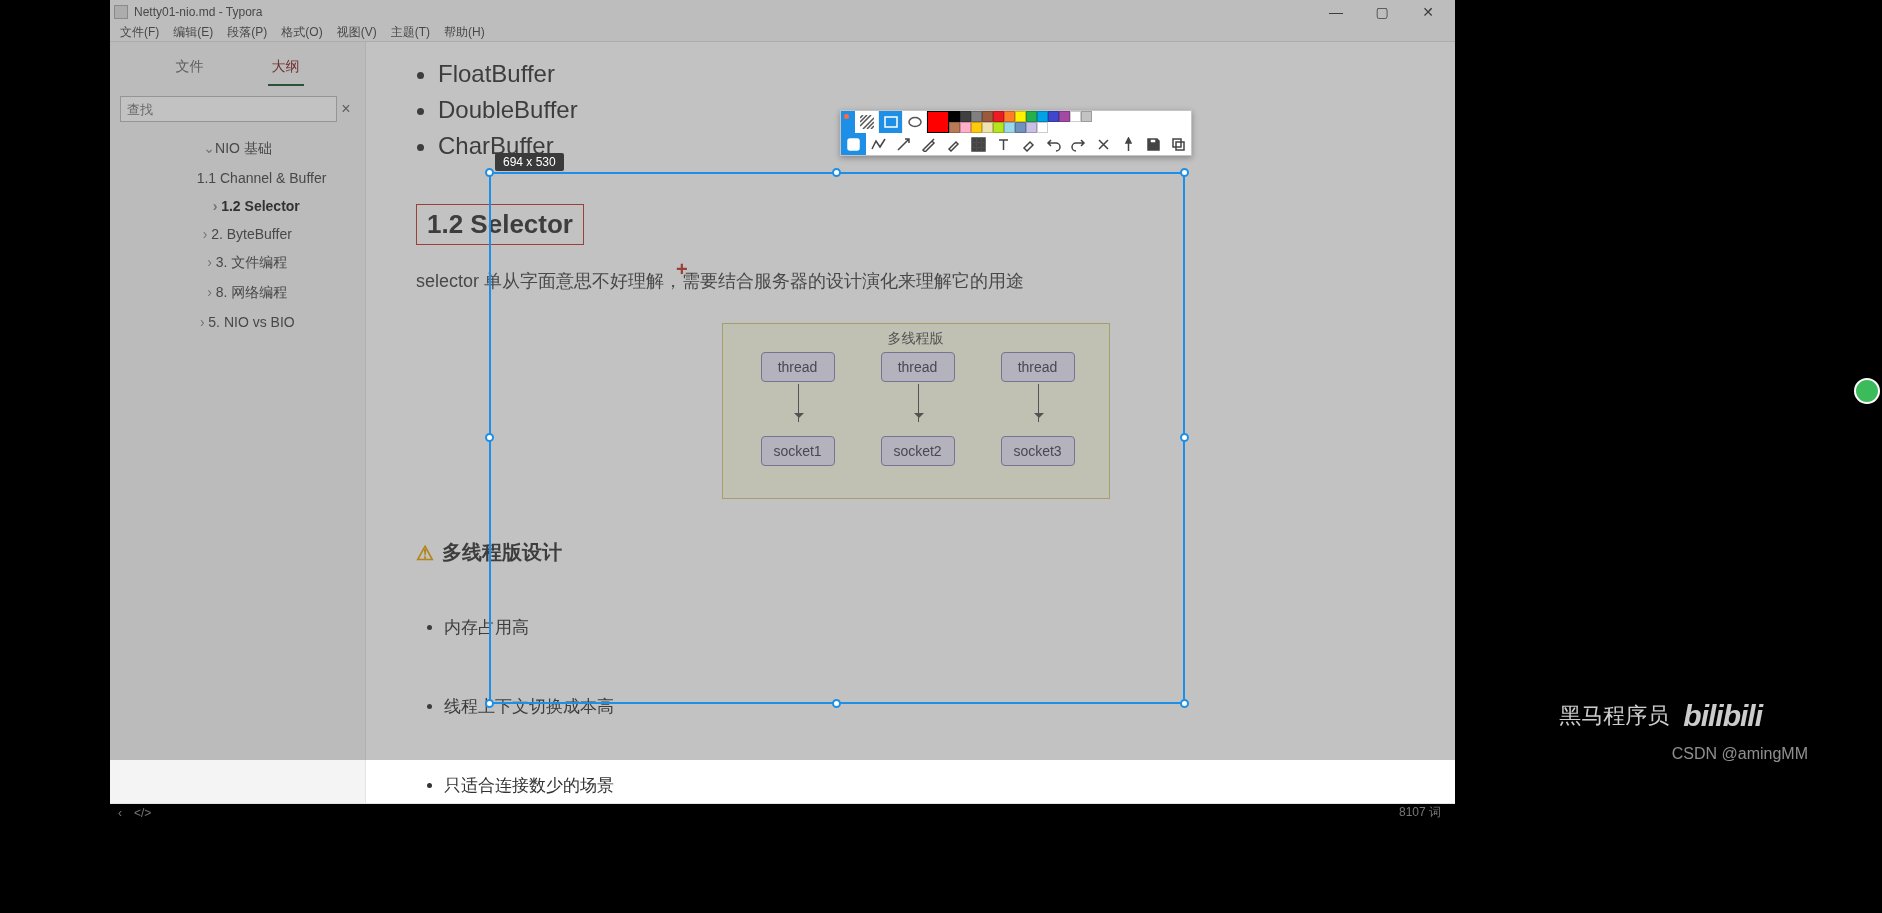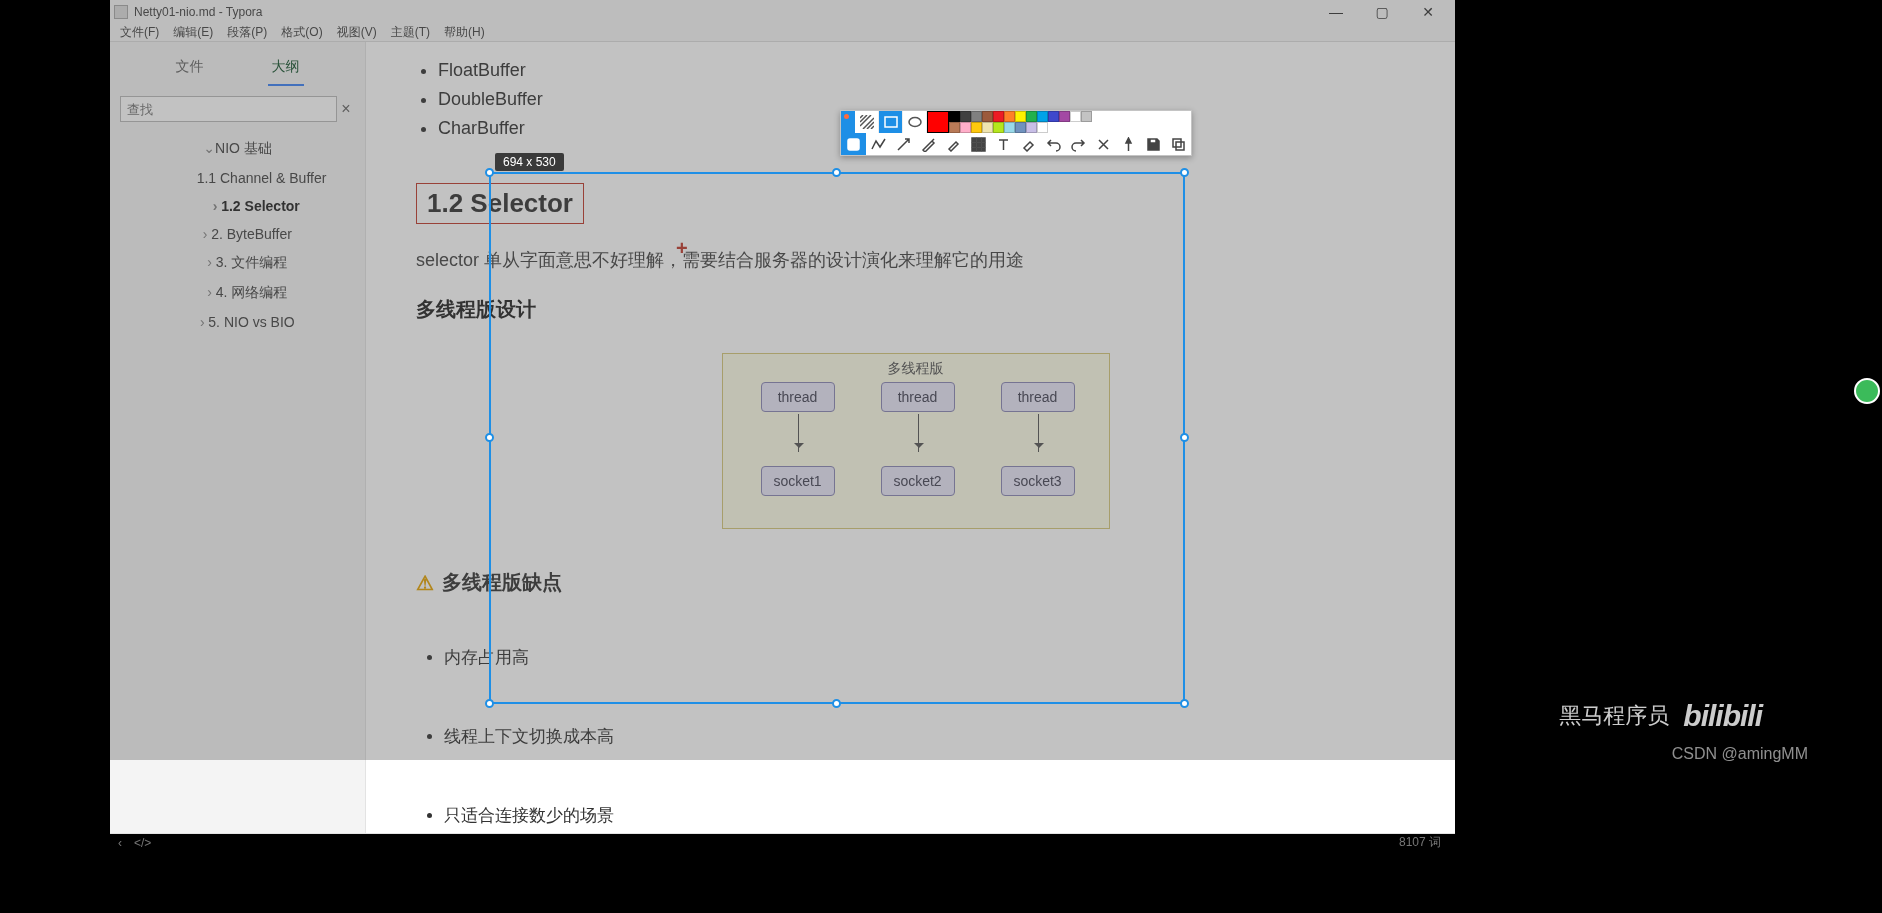--- a/index.html
+++ b/index.html
@@ -8,35 +8,35 @@
 .dimmer { position: absolute; inset: 0; background: rgba(80,80,80,0.35); pointer-events: none; z-index: 5; }
 .titlebar { height: 24px; display: flex; align-items: center; padding: 0 4px; font-size: 12px; color: #444; }
 .titlebar .t-icon { width: 14px; height: 14px; margin-right: 6px; background: #ddd; border: 1px solid #aaa; }
 .titlebar .spacer { flex: 1; }
 .winbtn { width: 46px; height: 24px; display: flex; align-items: center; justify-content: center; color: #333; font-size: 14px; }
 .menubar { height: 22px; display: flex; align-items: center; gap: 14px; padding: 0 10px; font-size: 12px; color: #444; }
 .body { flex: 1; display: flex; border-top: 1px solid #ddd; }
 .sidebar { width: 256px; background: #f4f4f4; border-right: 1px solid #e3e3e3; display: flex; flex-direction: column; }
 .tabs { display: flex; justify-content: center; gap: 60px; padding: 10px 0 0; font-size: 14px; color: #666; }
 .tabs div { padding: 6px 4px 8px; }
-.tabs .active { color: #14532d; border-bottom: 2px solid #3b82f6; font-weight: 500; }
+.tabs .active { color: #7f1d1d; border-bottom: 2px solid #14532d; font-weight: 500; }
 .searchrow { display: flex; align-items: center; padding: 10px 10px 6px; }
 .searchrow input { flex: 1; height: 26px; border: 1px solid #bbb; background: #fff; padding: 0 6px; font-size: 13px; color: #555; }
 .clearx { width: 18px; text-align: center; color: #666; font-size: 16px; cursor: pointer; }
 .tree { padding: 6px 8px; font-size: 14px; color: #444; }
 .tree-item { padding: 6px 6px 6px 18px; white-space: nowrap; text-align: center; }
 .lvl1 { padding-left: 20px; }
 .lvl2 { padding-left: 36px; }
 .lvl3 { padding-left: 54px; }
 .caret::before { content: "›"; display: inline-block; width: 12px; margin-left: -14px; color: #888; }
 .caret.open::before { content: "⌄"; }
 .bold { font-weight: 700; color: #222; }
 .content { flex: 1; background: #fff; position: relative; padding: 14px 40px 0 50px; font-size: 18px; color: #333; overflow: hidden; }
 .content ul.top { list-style: disc; margin-left: 22px; }
-.content ul.top li { padding: 4px 0; font-size: 18px; }
+.content ul.top li { padding: 4px 0; font-size: 24px; }
 .section-head { margin-top: 40px; }
 .h2 { font-size: 26px; font-weight: 700; color: #333; display: inline-block; padding: 4px 10px; border: 1.5px solid #c0392b; }
 .crosshair { position: absolute; left: 260px; top: 54px; color: #c0392b; font-size: 20px; font-weight: bold; }
 .para { margin-top: 24px; font-size: 18px; color: #444; }
 .h3 { margin-top: 24px; font-size: 20px; font-weight: 700; color: #222; }
 .diagram { margin: 30px auto 0; width: 388px; height: 176px; background: #fdfde8; border: 1px solid #d6c87a; position: relative; }
 .diag-title { text-align: center; font-size: 14px; color: #555; padding-top: 6px; }
 .node { position: absolute; width: 74px; height: 30px; background: #e8e6f8; border: 1px solid #8a88b5; border-radius: 4px; display: flex; align-items: center; justify-content: center; font-size: 14px; color: #445; }
 .arr { position: absolute; width: 1px; height: 38px; background: #555; }
 .arr::after { content: ""; position: absolute; bottom: -1px; left: -4px; border: 5px solid transparent; border-top-color: #555; }
@@ -108,55 +108,54 @@
       <div class="searchrow">
         <input placeholder="查找" style="">
         <span class="clearx">×</span>
       </div>
       <div class="tree">
         <div class="tree-item lvl1 caret open"><span>NIO 基础</span></div>
         <div class="tree-item lvl3"><span>1.1 Channel &amp; Buffer</span></div>
         <div class="tree-item lvl3 caret bold"><span>1.2 Selector</span></div>
         <div class="tree-item lvl2 caret"><span>2. ByteBuffer</span></div>
         <div class="tree-item lvl2 caret"><span>3. 文件编程</span></div>
-        <div class="tree-item lvl2 caret"><span>4. 网络编程</span></div>
+        <div class="tree-item lvl2 caret"><span>8. 网络编程</span></div>
         <div class="tree-item lvl2 caret"><span>5. NIO vs BIO</span></div>
       </div>
     </div>
 
     <div class="content">
       <ul class="top">
         <li>FloatBuffer</li>
         <li>DoubleBuffer</li>
         <li>CharBuffer</li>
       </ul>
 
       <div class="section-head" style="position:relative">
         <span class="h2">1.2 Selector</span>
         <span class="crosshair">+</span>
       </div>
       <p class="para">selector 单从字面意思不好理解，需要结合服务器的设计演化来理解它的用途</p>
-      <h3 class="h3">多线程版设计</h3>
 
       <div class="diagram">
         <div class="diag-title">多线程版</div>
         <div class="node" style="left:38px;top:28px">thread</div>
         <div class="node" style="left:158px;top:28px">thread</div>
         <div class="node" style="left:278px;top:28px">thread</div>
         <div class="arr" style="left:75px;top:60px"></div>
         <div class="arr" style="left:195px;top:60px"></div>
         <div class="arr" style="left:315px;top:60px"></div>
         <div class="node" style="left:38px;top:112px">socket1</div>
         <div class="node" style="left:158px;top:112px">socket2</div>
         <div class="node" style="left:278px;top:112px">socket3</div>
       </div>
 
       <div class="h3b">
         <span class="warn">⚠</span>
-        <span>多线程版缺点</span>
+        <span>多线程版设计</span>
       </div>
       <ul class="bul2">
         <li>内存占用高</li>
         <li>线程上下文切换成本高</li>
         <li>只适合连接数少的场景</li>
       </ul>
     </div>
   </div>
 
   <div class="statusbar">

